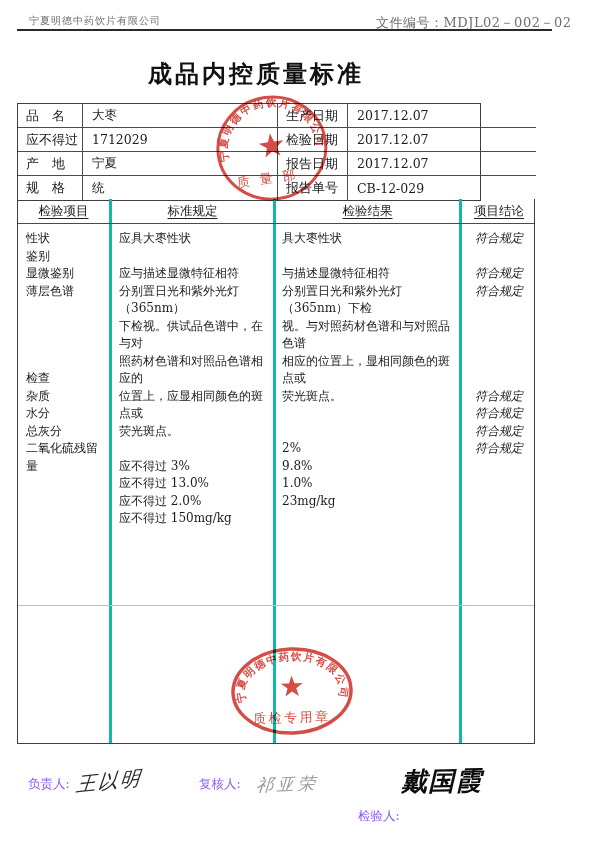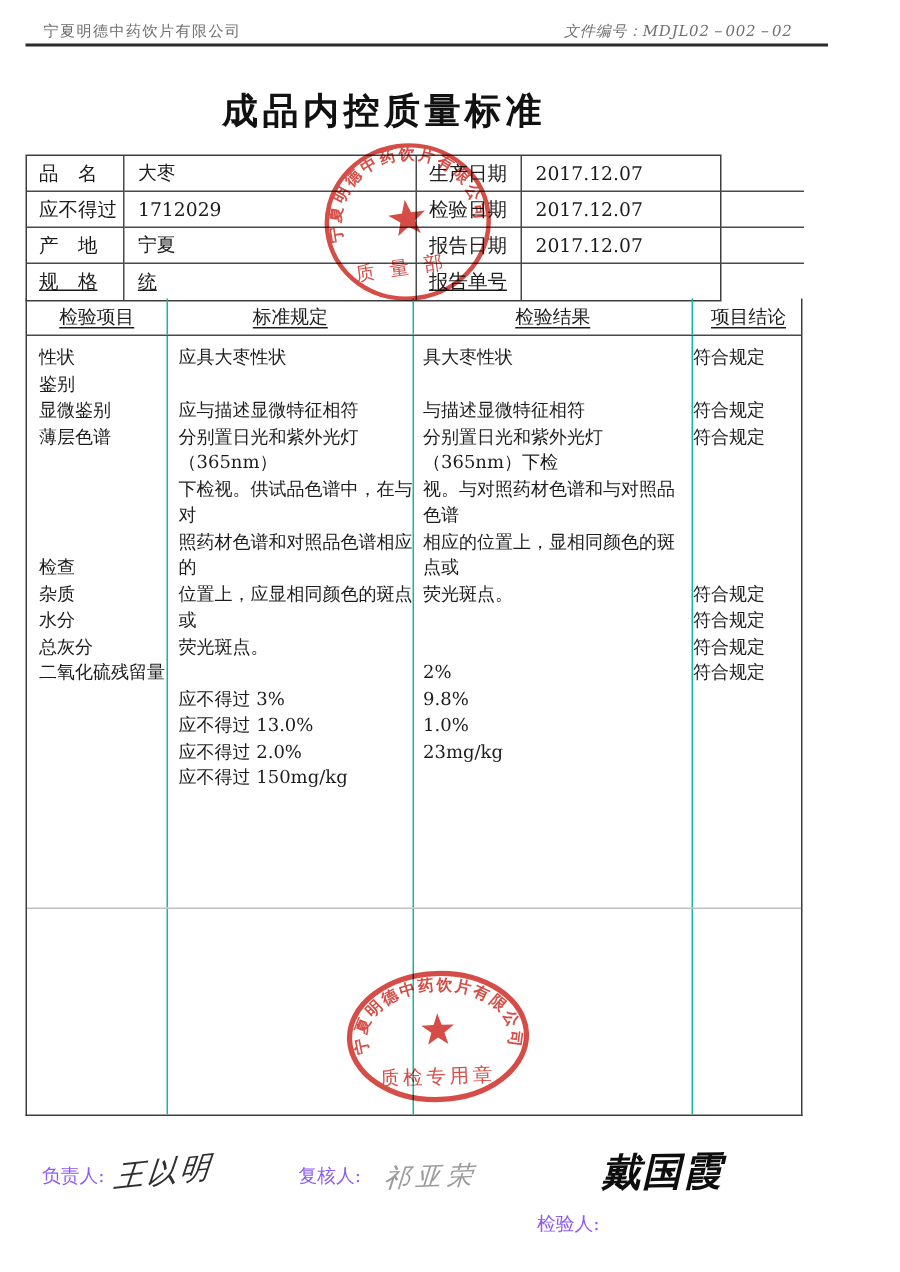--- a/index.html
+++ b/index.html
@@ -2,49 +2,49 @@
 <html><head>
 <meta charset="utf-8">
 <style>
   html,body{margin:0;padding:0;background:#888;}
   .page{
     position:relative;width:600px;height:848px;margin:0 auto;background:#ffffff;
     font-family:"DejaVu Serif","Liberation Serif",serif;color:#1c1c1c;overflow:hidden;
   }
   
   .doc-header-left{position:absolute;left:29px;top:14px;font-size:10px;color:#6f6f6f;letter-spacing:1px;}
-  .doc-header-right{position:absolute;left:376px;top:14px;font-size:10px;color:#6f6f6f;letter-spacing:.5px;font-style:italic;}
+  .doc-header-right{position:absolute;left:376px;top:14px;font-size:13px;color:#6f6f6f;letter-spacing:.5px;}
   .header-rule{position:absolute;left:17px;top:29px;width:535px;height:2px;background:#2a2a2a;}
   
   .page-title{position:absolute;left:0;top:58px;width:512px;text-align:center;
     font-size:24px;font-weight:bold;letter-spacing:3px;color:#111;}
   
   .info-table{position:absolute;left:17px;top:103px;width:464px;
     display:grid;grid-template-columns:65px 195px 70px 188px;grid-auto-rows:24px;
     border:1.5px solid #3f3f3f;box-sizing:border-box;font-size:13px;}
   .info-table>div{border-right:1px solid #4a4a4a;border-bottom:1px solid #4a4a4a;
     display:flex;align-items:center;padding-left:8px;box-sizing:border-box;overflow:hidden;}
   .info-table>div:nth-child(4n){border-right:none;}
-  .info-table>div:nth-child(n+13){border-bottom:none;text-decoration:underline;}
+  .info-table>div:nth-child(n+13){border-bottom:none;}
   .info-table .val{padding-left:9px;font-size:12.5px;}
   
   .results-table{position:absolute;left:17px;top:199px;width:518px;
     border:1.5px solid #3f3f3f;border-top:none;box-sizing:border-box;font-size:12px;}
   .rt-cols{display:grid;grid-template-columns:94px 164px 186px 74px;}
-  .rt-cols>div{border-right:1px solid #14b8a6;box-sizing:border-box;overflow:hidden;}
+  .rt-cols>div{border-right:3px solid #14b8a6;box-sizing:border-box;overflow:hidden;}
   .rt-cols>div:last-child{border-right:none;}
   .rt-header{height:24px;border-bottom:1px solid #4a4a4a;}
   .rt-header>div{display:flex;align-items:center;justify-content:center;
     text-decoration:underline;text-underline-offset:3px;font-size:12.5px;}
   .rt-body{height:381px;}
   .rt-body>div{white-space:pre-line;line-height:17.5px;padding-top:6px;}
   .col-items{padding-left:8px;}
   .col-standard{padding-left:7px;}
   .col-result{padding-left:6px;}
-  .col-verdict{}
+  .col-verdict{text-align:center;font-style:italic;}
   .rt-stamp-row{height:137px;border-top:1px solid #c0c0c0;}
   .rt-conclusion{height:18px;border-top:1.5px solid #3f3f3f;line-height:17px;padding-left:8px;}
   
   .stamp{position:absolute;mix-blend-mode:multiply;opacity:.88;pointer-events:none;}
   .stamp-upper{left:214px;top:93px;transform:rotate(-8deg);}
   .stamp-lower{left:228px;top:644px;transform:rotate(-2deg);}
   
   .sig-label{position:absolute;font-size:12.5px;color:#8b5cf6;}
   .sig{position:absolute;font-style:italic;}
   .sig-1{left:76px;top:768px;font-size:20px;color:#2e2e2e;transform:rotate(-6deg) skewX(-12deg);letter-spacing:2px;}
@@ -74,20 +74,21 @@
     <div class="val">2017.12.07</div>
 
     <div>产　地</div>
     <div class="val">宁夏</div>
     <div>报告日期</div>
     <div class="val">2017.12.07</div>
 
     <div>规　格</div>
     <div class="val">统</div>
     <div>报告单号</div>
+    <div class="val">CB-12-029</div>
   </div>
 
   <div class="results-table">
     <div class="rt-header rt-cols">
       <div>检验项目</div>
       <div>标准规定</div>
       <div>检验结果</div>
       <div>项目结论</div>
     </div>
     <div class="rt-body rt-cols">

